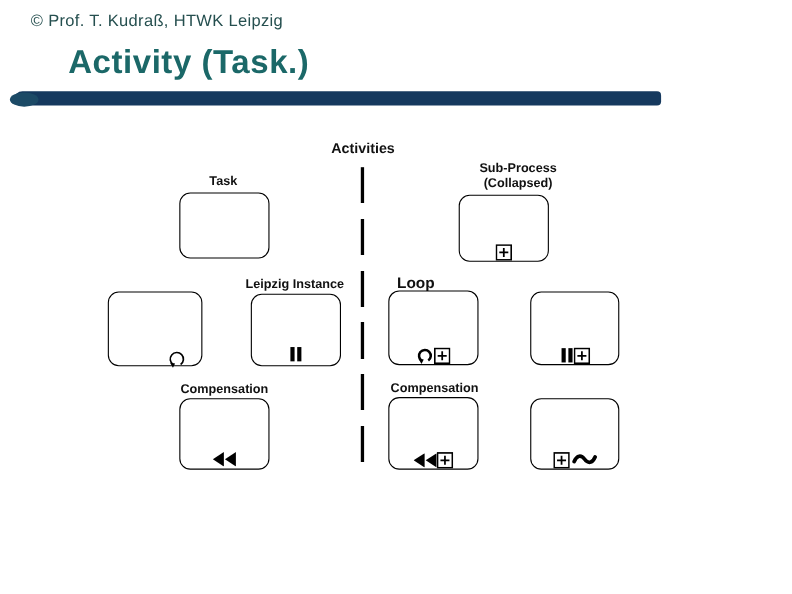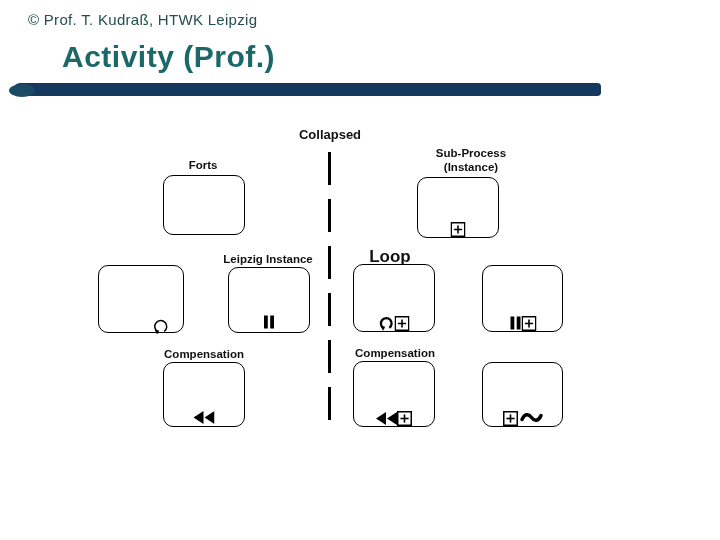--- a/index.html
+++ b/index.html
@@ -41,34 +41,34 @@
   }
   .abs{position:absolute;}
   svg{display:block;}
 </style>
 </head>
 <body>
 
 <div class="slide">
 
   <div class="copyright">© Prof. T. Kudraß, HTWK Leipzig</div>
-  <div class="title">Activity (Prof.)</div>
+  <div class="title">Activity (Task.)</div>
   <div class="title-bar"></div>
 
   <div>
 
-    <div class="lbl big" style="left:280px;top:128px;width:100px;">Collapsed</div>
+    <div class="lbl big" style="left:280px;top:128px;width:100px;">Activities</div>
     <div class="dashed-line"></div>
 
-    <div class="lbl" style="left:163px;top:158px;width:80px;">Forts</div>
+    <div class="lbl" style="left:163px;top:158px;width:80px;">Task</div>
     <div class="node" style="left:163px;top:175px;width:80px;height:58px;"></div>
 
     <div class="lbl" style="left:421px;top:146px;width:100px;">
       <span style="display:block">Sub-Process</span>
-      <span style="display:block">(Instance)</span>
+      <span style="display:block">(Collapsed)</span>
     </div>
     <div class="node" style="left:417px;top:177px;width:80px;height:59px;">
       <div class="marker-row">
         <svg width="15" height="15">
             <rect x="0.75" y="0.75" width="13.5" height="13.5" fill="#fff" stroke="#000" stroke-width="1.5"></rect>
             <line x1="7.5" y1="3.4" x2="7.5" y2="11.6" stroke="#000" stroke-width="1.6"></line>
             <line x1="3.4" y1="7.5" x2="11.6" y2="7.5" stroke="#000" stroke-width="1.6"></line>
           </svg>
       </div>
     </div>
@@ -85,21 +85,21 @@
     <div class="lbl" style="left:213px;top:252px;width:110px;">Leipzig Instance</div>
     <div class="node" style="left:228px;top:267px;width:80px;height:64px;">
       <div class="marker-row" style="bottom:3px;">
         <svg width="12" height="14">
             <rect x="1" y="0.5" width="3.8" height="13" fill="#000"></rect>
             <rect x="7.2" y="0.5" width="3.8" height="13" fill="#000"></rect>
           </svg>
       </div>
     </div>
 
-    <div class="lbl" style="left:350px;top:250px;width:80px;font-size:17px;">Loop</div>
+    <div class="lbl" style="left:338px;top:250px;width:80px;font-size:14px;">Loop</div>
     <div class="node" style="left:353px;top:264px;width:80px;height:66px;">
       <div class="marker-row">
         <span>
           <svg width="16" height="16" viewBox="0 0 18 18">
               <path d="M5.6 14.6 A6 6 0 1 1 12.2 14.4" fill="none" stroke="#000" stroke-width="2.6"></path>
               <polygon points="2.2,12.4 7.6,13.2 5.2,17.8" fill="#000"></polygon>
             </svg>
         </span>
         <span>
           <svg width="15" height="15">

